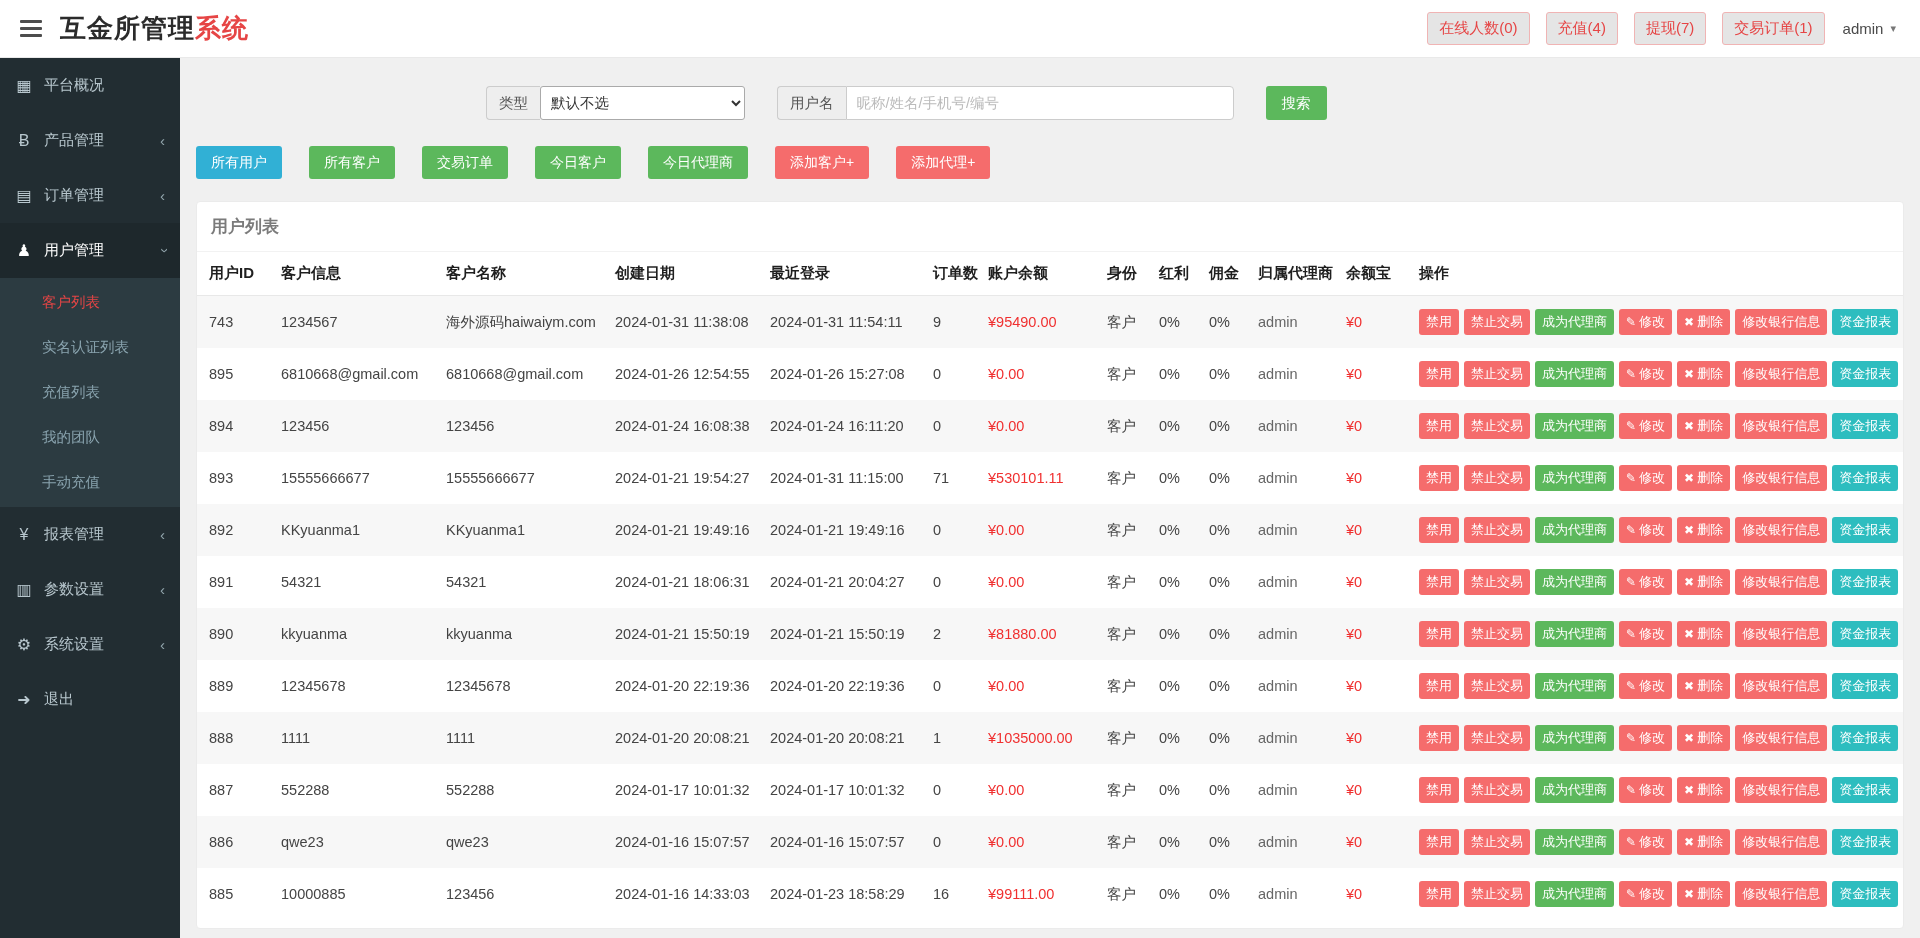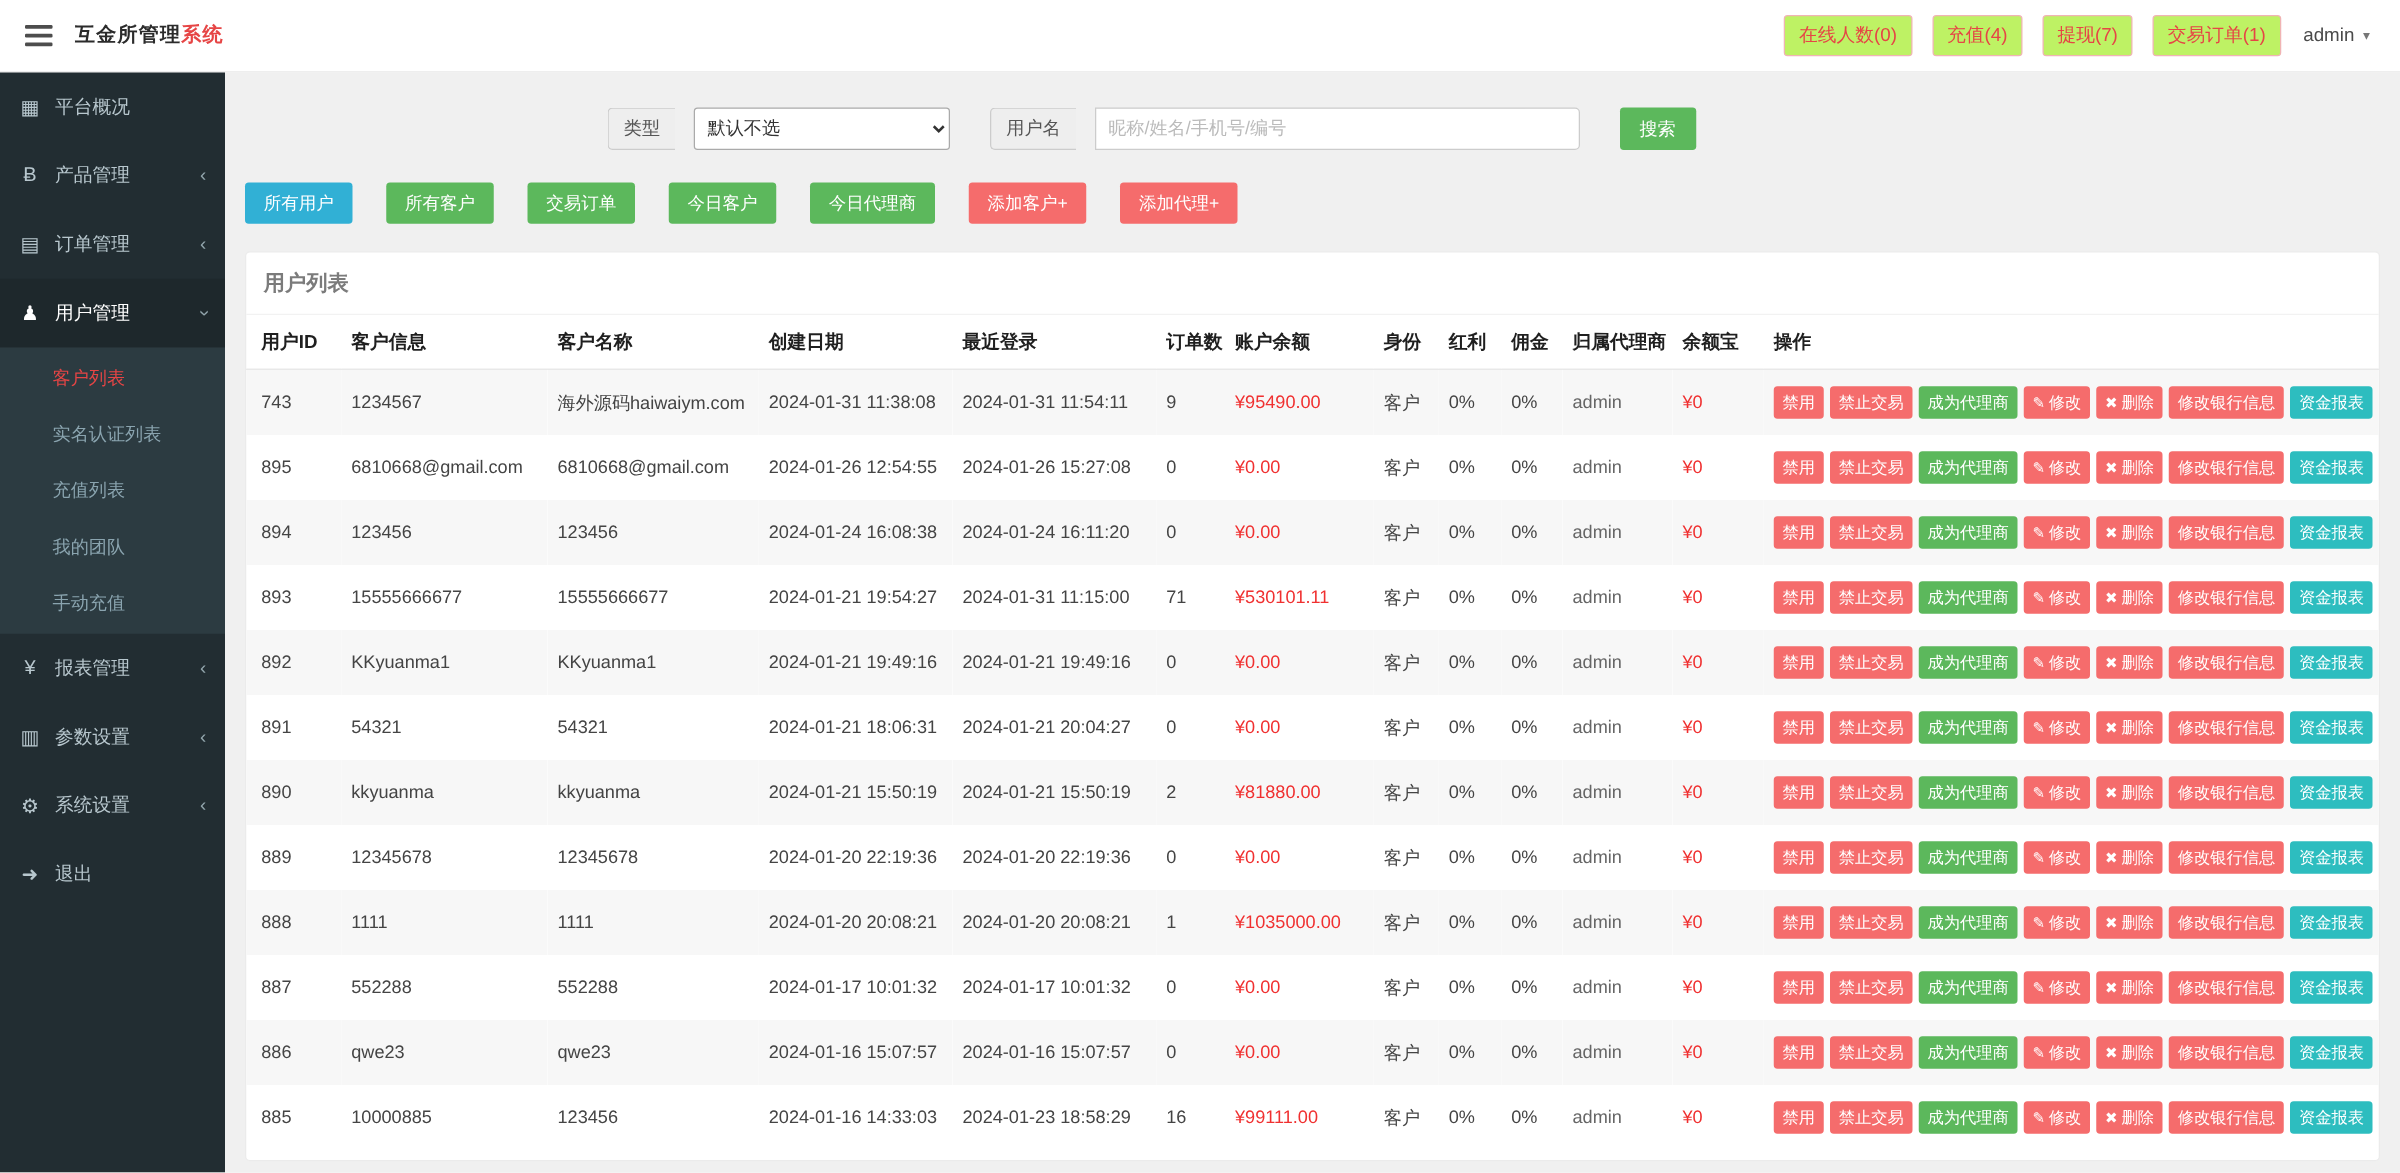--- a/index.html
+++ b/index.html
@@ -4,24 +4,24 @@
 <style>
   * { box-sizing: border-box; margin: 0; padding: 0; }
   html,body { width: 1920px; height: 938px; overflow: hidden;
     font-family: "Liberation Sans", "DejaVu Sans", sans-serif; background: #f0f0f0; }
 
   
   .topbar { height: 58px; background: #fff; border-bottom: 1px solid #e9e9e9;
     display: flex; align-items: center; padding: 0 20px; }
   .hamburger { width: 22px; display: flex; flex-direction: column; gap: 4px; cursor: pointer; }
   .hamburger span { height: 3px; background: #4d4d4d; border-radius: 1px; }
-  .brand { margin-left: 18px; font-size: 16px; font-weight: bold; color: #2b2b2b; letter-spacing: 1px; }
+  .brand { margin-left: 18px; font-size: 26px; font-weight: bold; color: #2b2b2b; letter-spacing: 1px; }
   .brand .accent { color: var(--accent, #e64545); }
   .topbar-right { margin-left: auto; display: flex; align-items: center; gap: 18px; }
-  .stat-btn { background: #bef264; border: 1px solid #f0b4b4; color: var(--accent, #e64545);
+  .stat-btn { background: #e5e5e5; border: 1px solid #f0b4b4; color: var(--accent, #e64545);
     font-size: 15px; padding: 6px 11px; border-radius: 3px; cursor: pointer; font-family: inherit; }
   .user-menu { display: flex; align-items: center; gap: 7px; color: #4a4a4a; font-size: 15px;
     cursor: pointer; padding-right: 4px; }
   .user-menu .caret { font-size: 11px; color: #777; }
 
   
   .layout { display: flex; height: 880px; }
   .sidebar { width: 180px; background: var(--sidebar-bg, #222d32); flex-shrink: 0; }
   .side-item { display: flex; align-items: center; gap: 11px; padding: 0 15px; height: 55px;
     color: #b8c7ce; font-size: 15px; cursor: pointer; }
@@ -29,21 +29,21 @@
   .side-item .chev { margin-left: auto; font-size: 15px; color: #93a6ad; }
   .side-item .chev.down { transform: rotate(-90deg); }
   .side-item.active { color: #fff; background: #1e282c; }
   .submenu { background: #2c3b41; padding: 2px 0; }
   .sub-item { padding: 13px 15px 13px 42px; color: #8aa4af; font-size: 14.5px; cursor: pointer; }
   .sub-item.active { color: var(--accent, #e64545); }
   .content { flex: 1; padding: 0 16px; }
 
   
   .search-row { margin-top: 28px; display: flex; align-items: center; gap: 32px; padding-left: 290px; }
-  .input-group { display: flex; height: 34px; gap: 15px; }
+  .input-group { display: flex; height: 34px; }
   .addon { background: #eee; border: 1px solid #ccc; border-right: none; padding: 0 12px;
     line-height: 32px; font-size: 14.5px; color: #555; border-radius: 4px 0 0 4px; white-space: nowrap; }
   .input-group select { width: 205px; border: 1px solid #aaa; background: #fff; font-size: 14.5px;
     padding: 0 6px; border-radius: 3px; color: #333; font-family: inherit; }
   .input-group input { width: 388px; border: 1px solid #ccc; padding: 0 10px; font-size: 14.5px;
     border-radius: 0 4px 4px 0; font-family: inherit; color: #333; }
   .input-group input::placeholder { color: #bbb; }
   .btn-search { background: var(--success, #5cb85c); color: #fff; border: none; border-radius: 3px;
     height: 34px; padding: 0 16px; font-size: 14.5px; cursor: pointer; font-family: inherit; }
 

